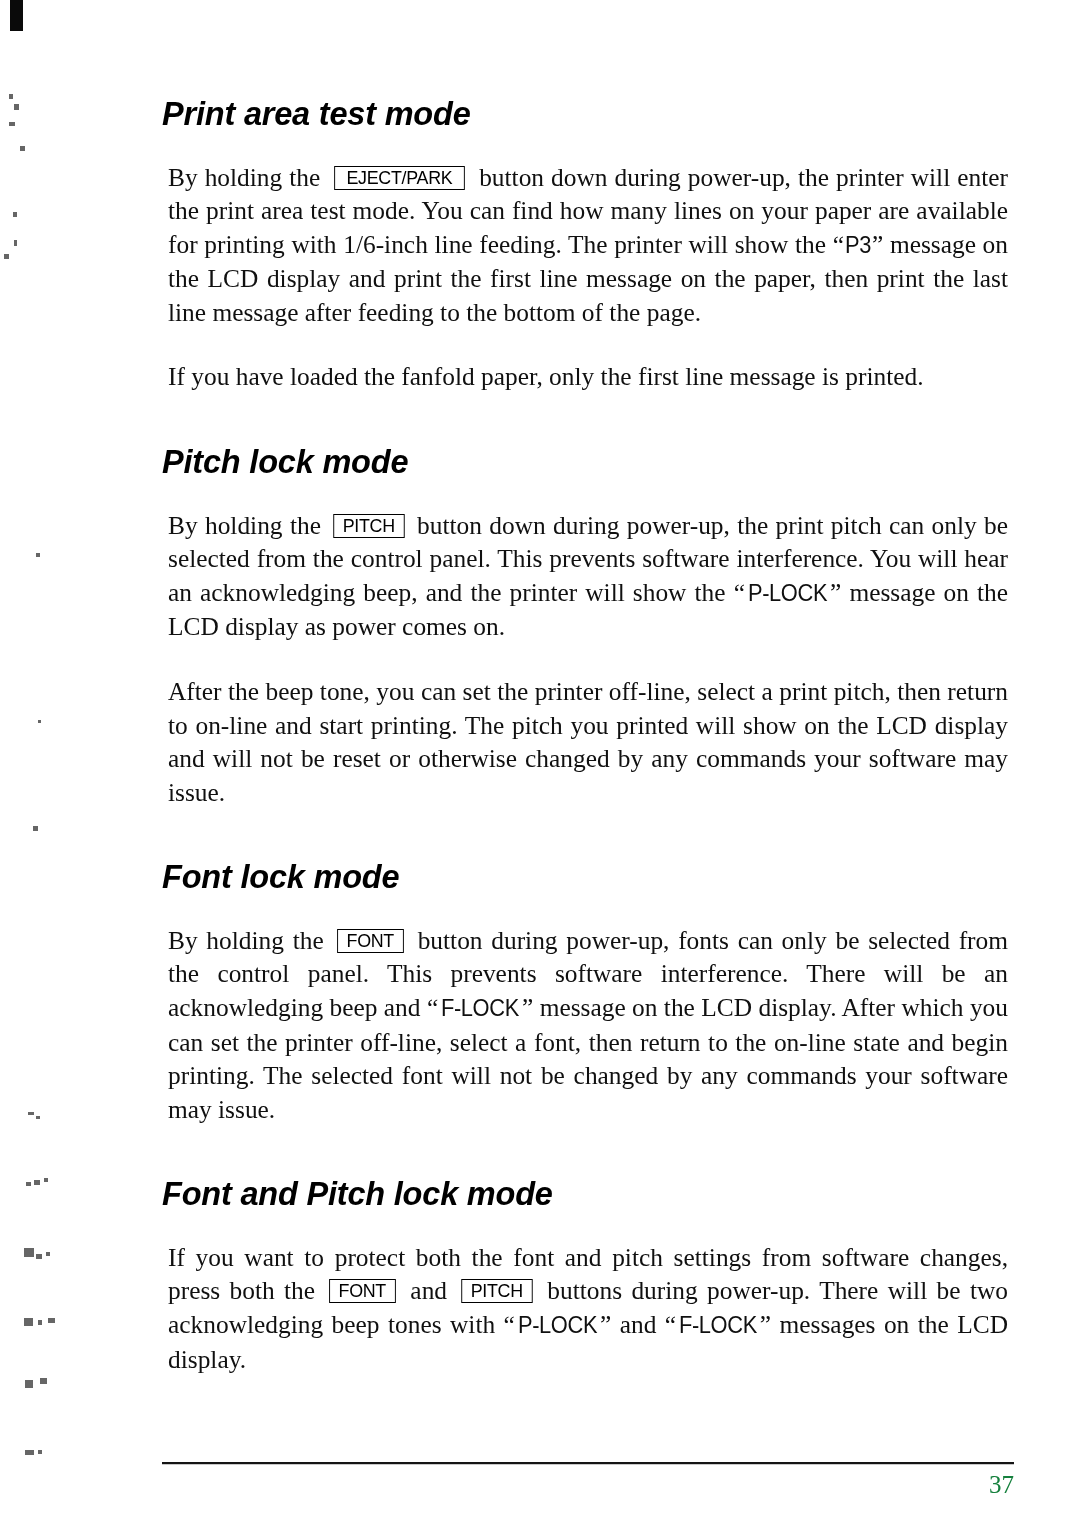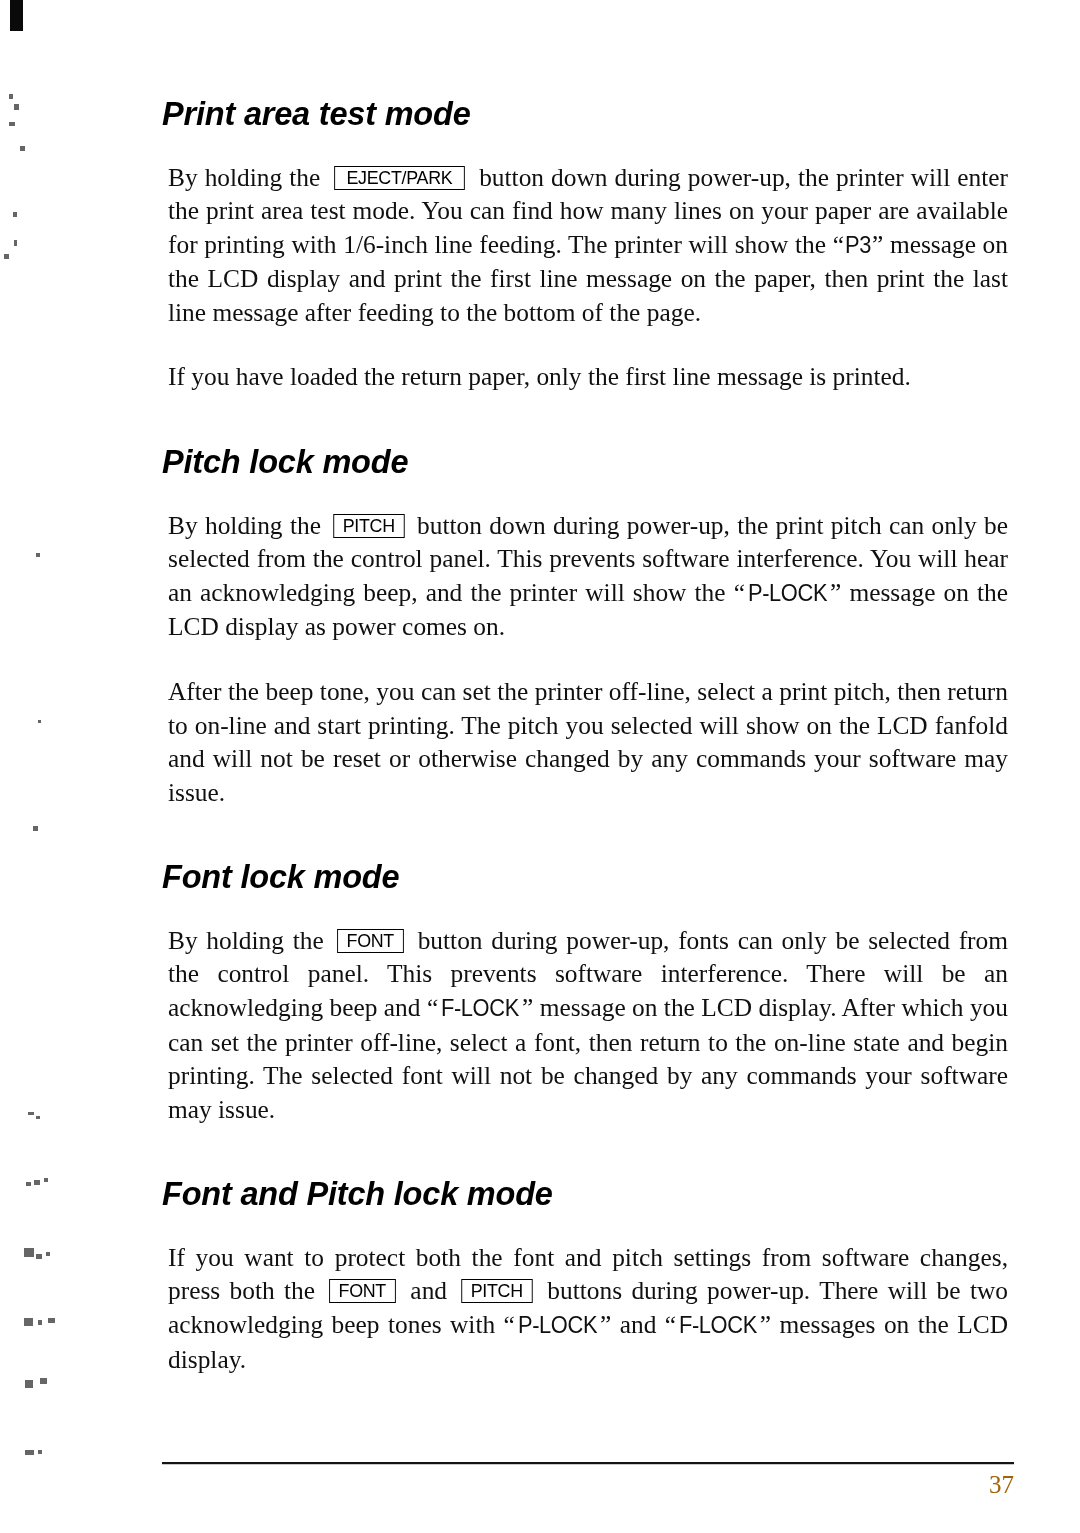--- a/index.html
+++ b/index.html
@@ -122,21 +122,21 @@
     width:100%;
     height:1px;
     background:#9a9a9a;
     opacity:.55;
   }
   #page-number {
     text-align: right;
     font-size: 25px;
     line-height: 30px;
     padding-top: 6px;
-    color: #a16207;
+    color: #15803d;
   }
 </style>
 </head>
 <body>
 
 <div id="scan-bar"></div>
 <div id="speck-layer">
     <div class="speck" style="left: 9px; top: 94px; width: 4px; height: 5px;"></div>
     <div class="speck" style="left: 14px; top: 104px; width: 5px; height: 6px;"></div>
     <div class="speck" style="left: 9px; top: 122px; width: 6px; height: 4px;"></div>
@@ -163,27 +163,27 @@
     <div class="speck" style="left: 25px; top: 1450px; width: 9px; height: 5px;"></div>
     <div class="speck" style="left: 38px; top: 1450px; width: 4px; height: 4px;"></div>
   </div>
 
 <div id="page">
     <div style="height: 96px;"></div>
     <h2 class="section-heading">Print area test mode</h2>
     <div class="gap-head-to-para"></div>
     <p class="body-text"><span>By holding the </span><span class="key wide">EJECT/PARK</span><span> button down during power-up, the printer will enter the print area test mode. You can find how many lines on your paper are available for printing with 1/6-inch line feeding. The printer will show the “</span><span class="lcd">P3</span><span>” message on the LCD display and print the first line message on the paper, then print the last line message after feeding to the bottom of the page.</span></p>
     <div class="gap-para-to-para"></div>
-    <p class="body-text"><span>If you have loaded the return paper, only the first line message is printed.</span></p>
+    <p class="body-text"><span>If you have loaded the fanfold paper, only the first line message is printed.</span></p>
     <div class="gap-para-to-head"></div>
     <h2 class="section-heading">Pitch lock mode</h2>
     <div class="gap-head-to-para"></div>
     <p class="body-text"><span>By holding the </span><span class="key">PITCH</span><span> button down during power-up, the print pitch can only be selected from the control panel. This prevents software interference. You will hear an acknowledging beep, and the printer will show the “</span><span class="lcd">P-LOCK</span><span>” message on the LCD display as power comes on.</span></p>
     <div class="gap-para-to-para"></div>
-    <p class="body-text"><span>After the beep tone, you can set the printer off-line, select a print pitch, then return to on-line and start printing. The pitch you selected will show on the LCD fanfold and will not be reset or otherwise changed by any commands your software may issue.</span></p>
+    <p class="body-text"><span>After the beep tone, you can set the printer off-line, select a print pitch, then return to on-line and start printing. The pitch you printed will show on the LCD display and will not be reset or otherwise changed by any commands your software may issue.</span></p>
     <div class="gap-para-to-head"></div>
     <h2 class="section-heading">Font lock mode</h2>
     <div class="gap-head-to-para"></div>
     <p class="body-text"><span>By holding the </span><span class="key">FONT</span><span> button during power-up, fonts can only be selected from the control panel. This prevents software interference. There will be an acknowledging beep and “</span><span class="lcd">F-LOCK</span><span>” message on the LCD display. After which you can set the printer off-line, select a font, then return to the on-line state and begin printing. The selected font will not be changed by any commands your software may issue.</span></p>
     <div class="gap-para-to-head"></div>
     <h2 class="section-heading">Font and Pitch lock mode</h2>
     <div class="gap-head-to-para"></div>
     <p class="body-text"><span>If you want to protect both the font and pitch settings from software changes, press both the </span><span class="key">FONT</span><span> and </span><span class="key">PITCH</span><span> buttons during power-up. There will be two acknowledging beep tones with “</span><span class="lcd">P-LOCK</span><span>” and “</span><span class="lcd">F-LOCK</span><span>” messages on the LCD display.</span></p>
     <div class="gap-para-to-para"></div>
   </div>

